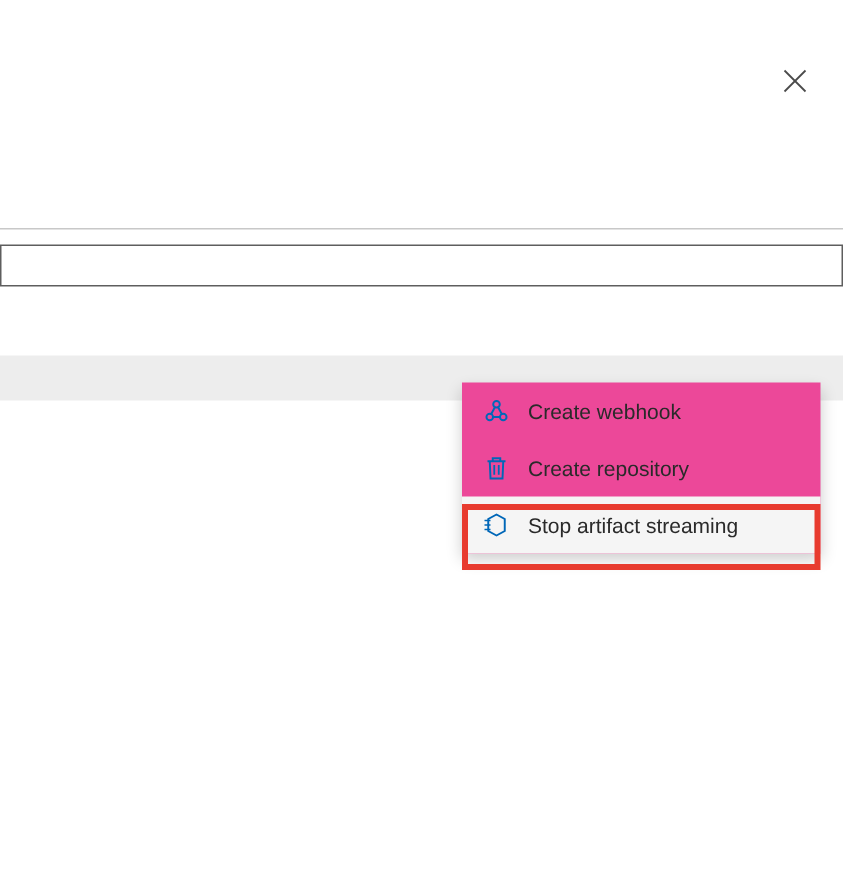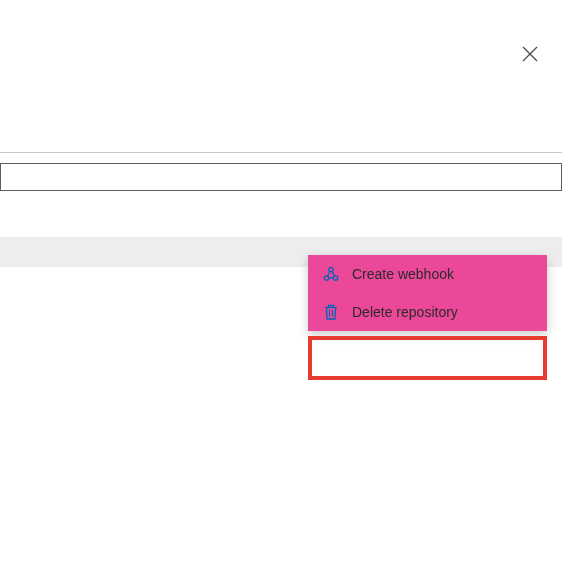--- a/index.html
+++ b/index.html
@@ -141,19 +141,30 @@
   <div class="menu-item">
     <span class="icon-wrap">
       <svg width="18" height="18" viewBox="0 0 18 18">
         <path d="M 3 4.5 L 15 4.5" stroke="#0067b8" stroke-width="1.3" fill="none"></path>
         <path d="M 6.5 4.5 L 6.5 2.5 L 11.5 2.5 L 11.5 4.5" stroke="#0067b8" stroke-width="1.3" fill="none"></path>
         <path d="M 4.5 4.5 L 5 16 L 13 16 L 13.5 4.5" stroke="#0067b8" stroke-width="1.3" fill="none"></path>
         <line x1="7.5" y1="7" x2="7.5" y2="13.5" stroke="#0067b8" stroke-width="1.2"></line>
         <line x1="10.5" y1="7" x2="10.5" y2="13.5" stroke="#0067b8" stroke-width="1.2"></line>
       </svg>
     </span>
-    <span>Delete repository</span>
+    <span>Create repository</span>
   </div>
 
+  <div class="menu-item menu-item-last">
+    <span class="icon-wrap">
+      <svg width="18" height="18" viewBox="0 0 18 18">
+        <path d="M 9 2 L 14.5 5 L 14.5 13 L 9 16 L 3.5 13 L 3.5 5 Z" fill="none" stroke="#0067b8" stroke-width="1.3"></path>
+        <line x1="1" y1="6" x2="5" y2="6" stroke="#0067b8" stroke-width="1.1"></line>
+        <line x1="1" y1="9" x2="5" y2="9" stroke="#0067b8" stroke-width="1.1"></line>
+        <line x1="1" y1="12" x2="5" y2="12" stroke="#0067b8" stroke-width="1.1"></line>
+      </svg>
+    </span>
+    <span>Stop artifact streaming</span>
+  </div>
 
 </div>
 
 <div class="highlight-rect"></div>
 
 </body></html>

